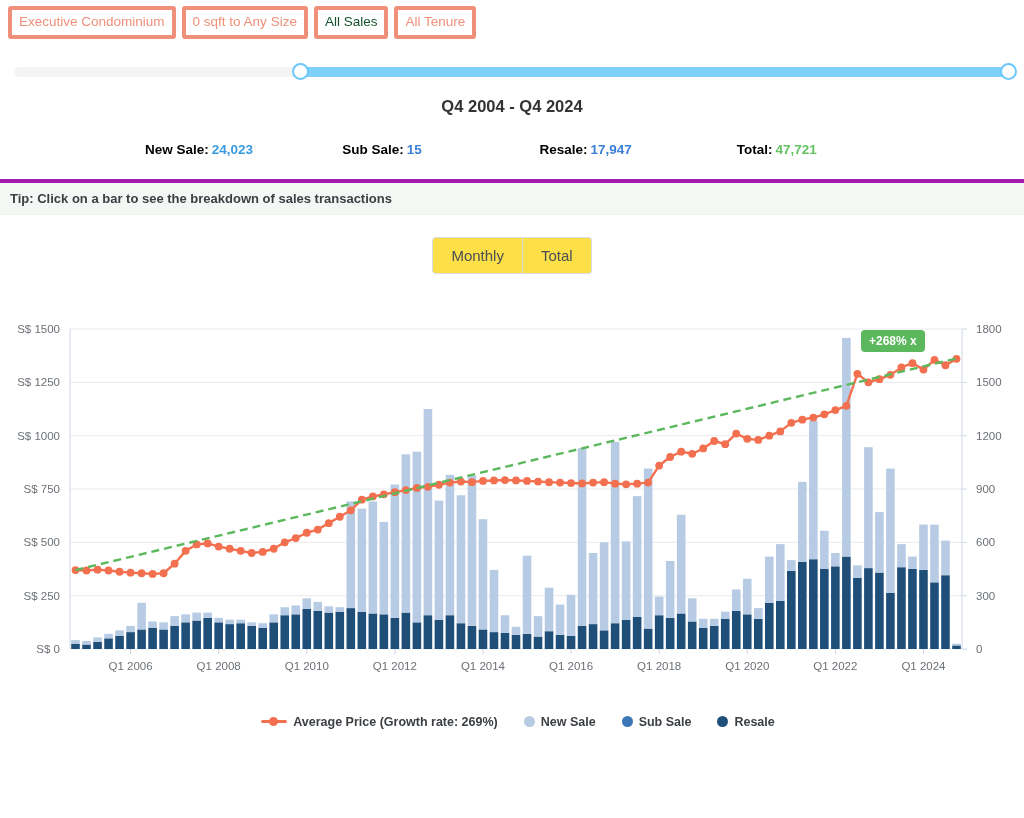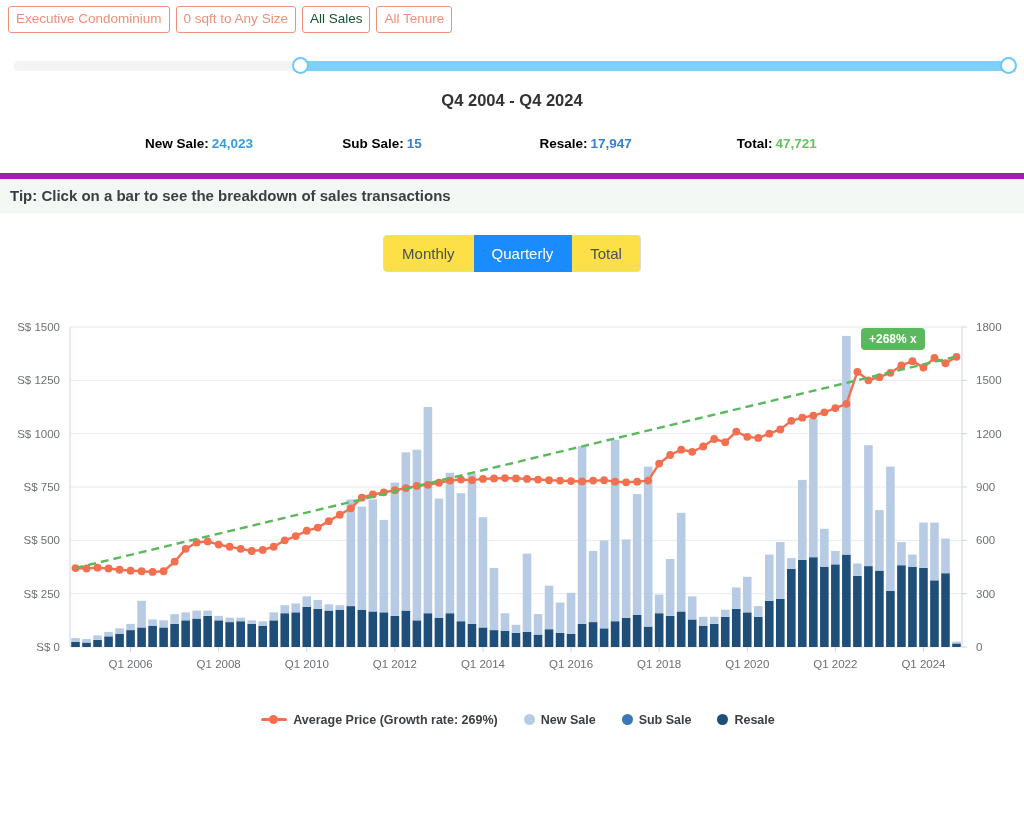--- a/index.html
+++ b/index.html
@@ -8,21 +8,21 @@
     width:1024px; height:818px;
     background:#ffffff;
     font-family:"Liberation Sans", sans-serif;
     color:#3c4043;
     overflow:hidden;
   }
 
   
   .filter-bar { display:flex; gap:6px; padding:6px 8px 0 8px; }
   .chip {
-    border:1px solid #eab308;
+    border:4px solid #eab308;
     color:#f0846b;
     background:#fff;
     border-radius:3px;
     font-size:13.5px;
     line-height:1;
     padding:5px 7px 6px 7px;
     white-space:nowrap;
     cursor:pointer;
   }
 
@@ -58,23 +58,23 @@
     display:flex; margin:26px 0 0 0; padding:0 110px 0 125px;
     font-size:13.5px; font-weight:bold;
   }
   .stat { flex:1; white-space:nowrap; }
   .stat .label { color:#000000;padding-left:20px; }
   .stat .value { margin-left:3px; }
 
   
   .tip-bar {
     margin-top:22px; background:#f4f8f4;
-    padding:8px 10px; font-size:15px;
+    padding:8px 10px; font-size:13px;
     font-weight:bold; color:#3b3f43;
-    border-top:6px solid #a21caf; border-bottom:1px solid #eef2ee;
+    border-top:4px solid #a21caf; border-bottom:1px solid #eef2ee;
   }
 
   
   .seg-wrap { display:flex; justify-content:center; margin-top:22px; }
   .seg { display:flex; }
   .seg-btn {
     border:1px solid #d7dbe0; background:#fde047; color:#4a4f55;
     font-size:15px; padding:9px 18px; cursor:pointer;
     font-family:"Liberation Sans", sans-serif;
   }
@@ -144,21 +144,20 @@
   <div class="stat">
     <span class="label">Total:</span><span class="value" id="v3" style="color: rgb(99, 195, 99);">47,721</span>
   </div>
 </div>
 
 <div class="tip-bar">Tip: Click on a bar to see the breakdown of sales transactions</div>
 
 <div class="seg-wrap">
   <div class="seg">
     <button class="seg-btn">Monthly</button>
-    <button class="seg-btn active">Quarterly</button>
     <button class="seg-btn">Total</button>
   </div>
 </div>
 
 <div class="chart-area">
   <svg class="chart-svg" id="chart" width="1024" height="400">
       <line x1="70" x2="962" y1="335" y2="335" stroke="#e8eaed" stroke-width="1"></line>
       <line x1="70" x2="962" y1="281.6666666666667" y2="281.6666666666667" stroke="#e8eaed" stroke-width="1"></line>
       <line x1="70" x2="962" y1="228.33333333333334" y2="228.33333333333334" stroke="#e8eaed" stroke-width="1"></line>
       <line x1="70" x2="962" y1="175" y2="175" stroke="#e8eaed" stroke-width="1"></line>

